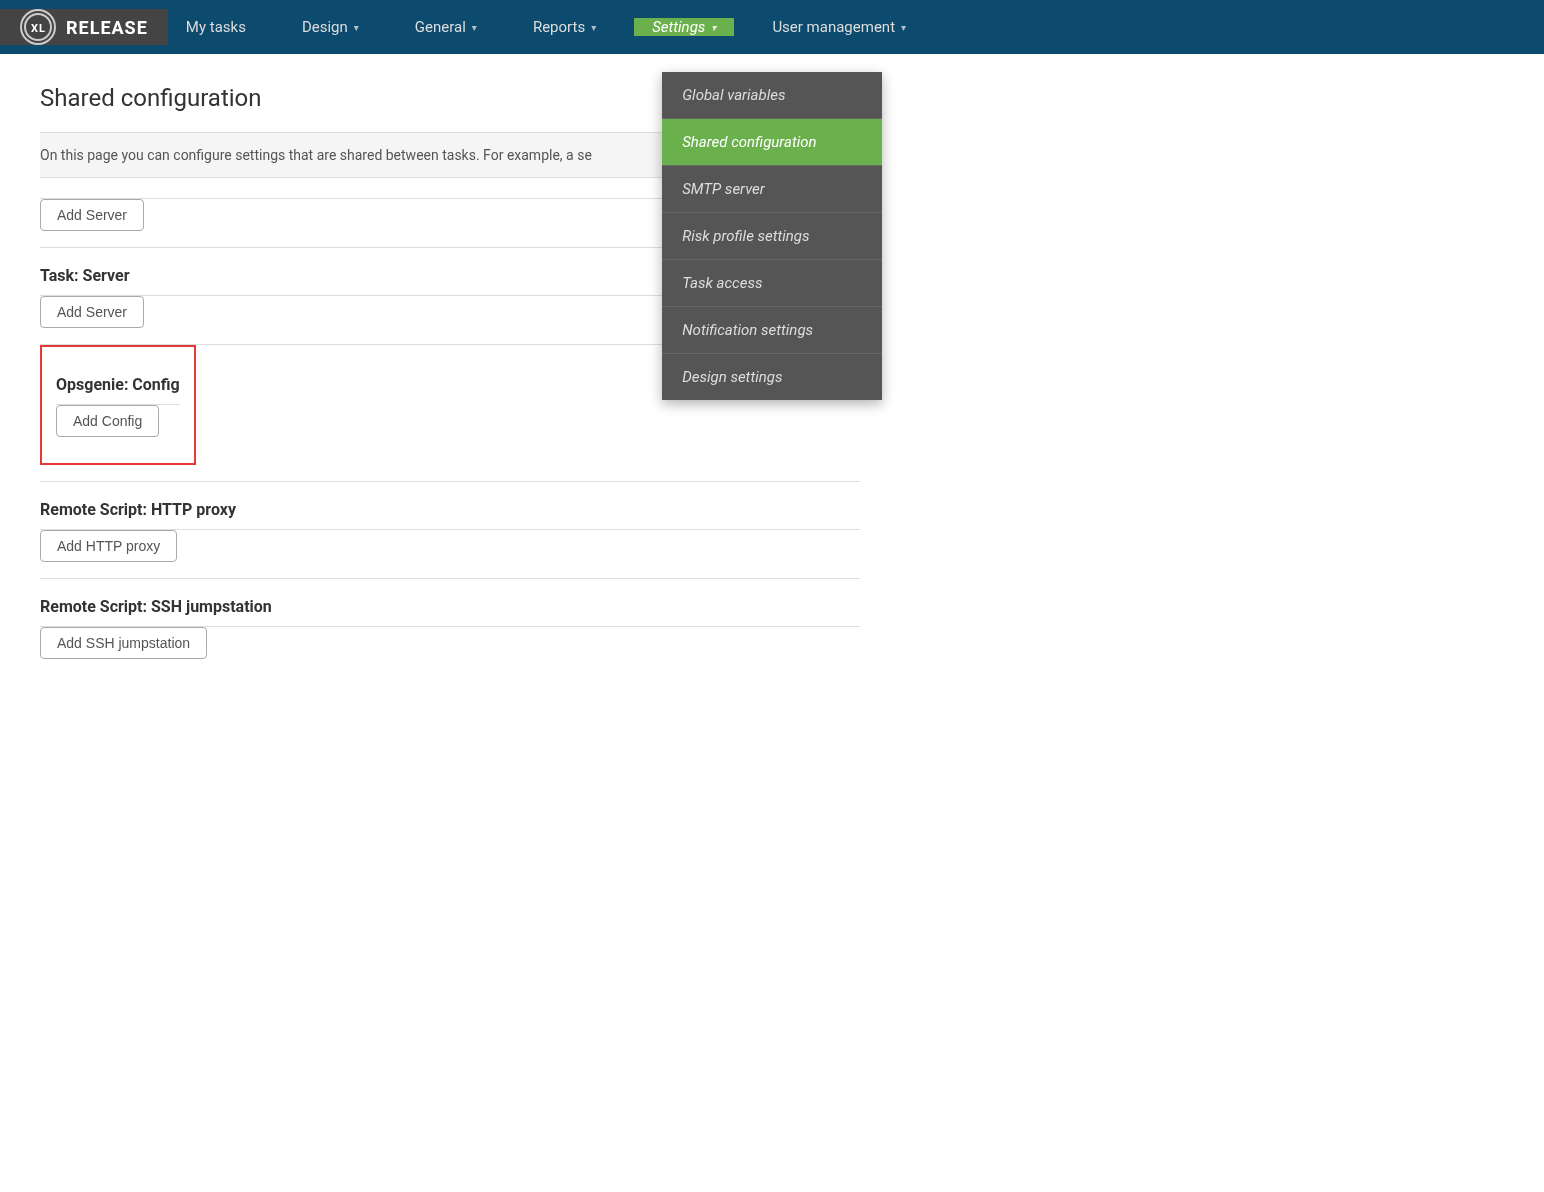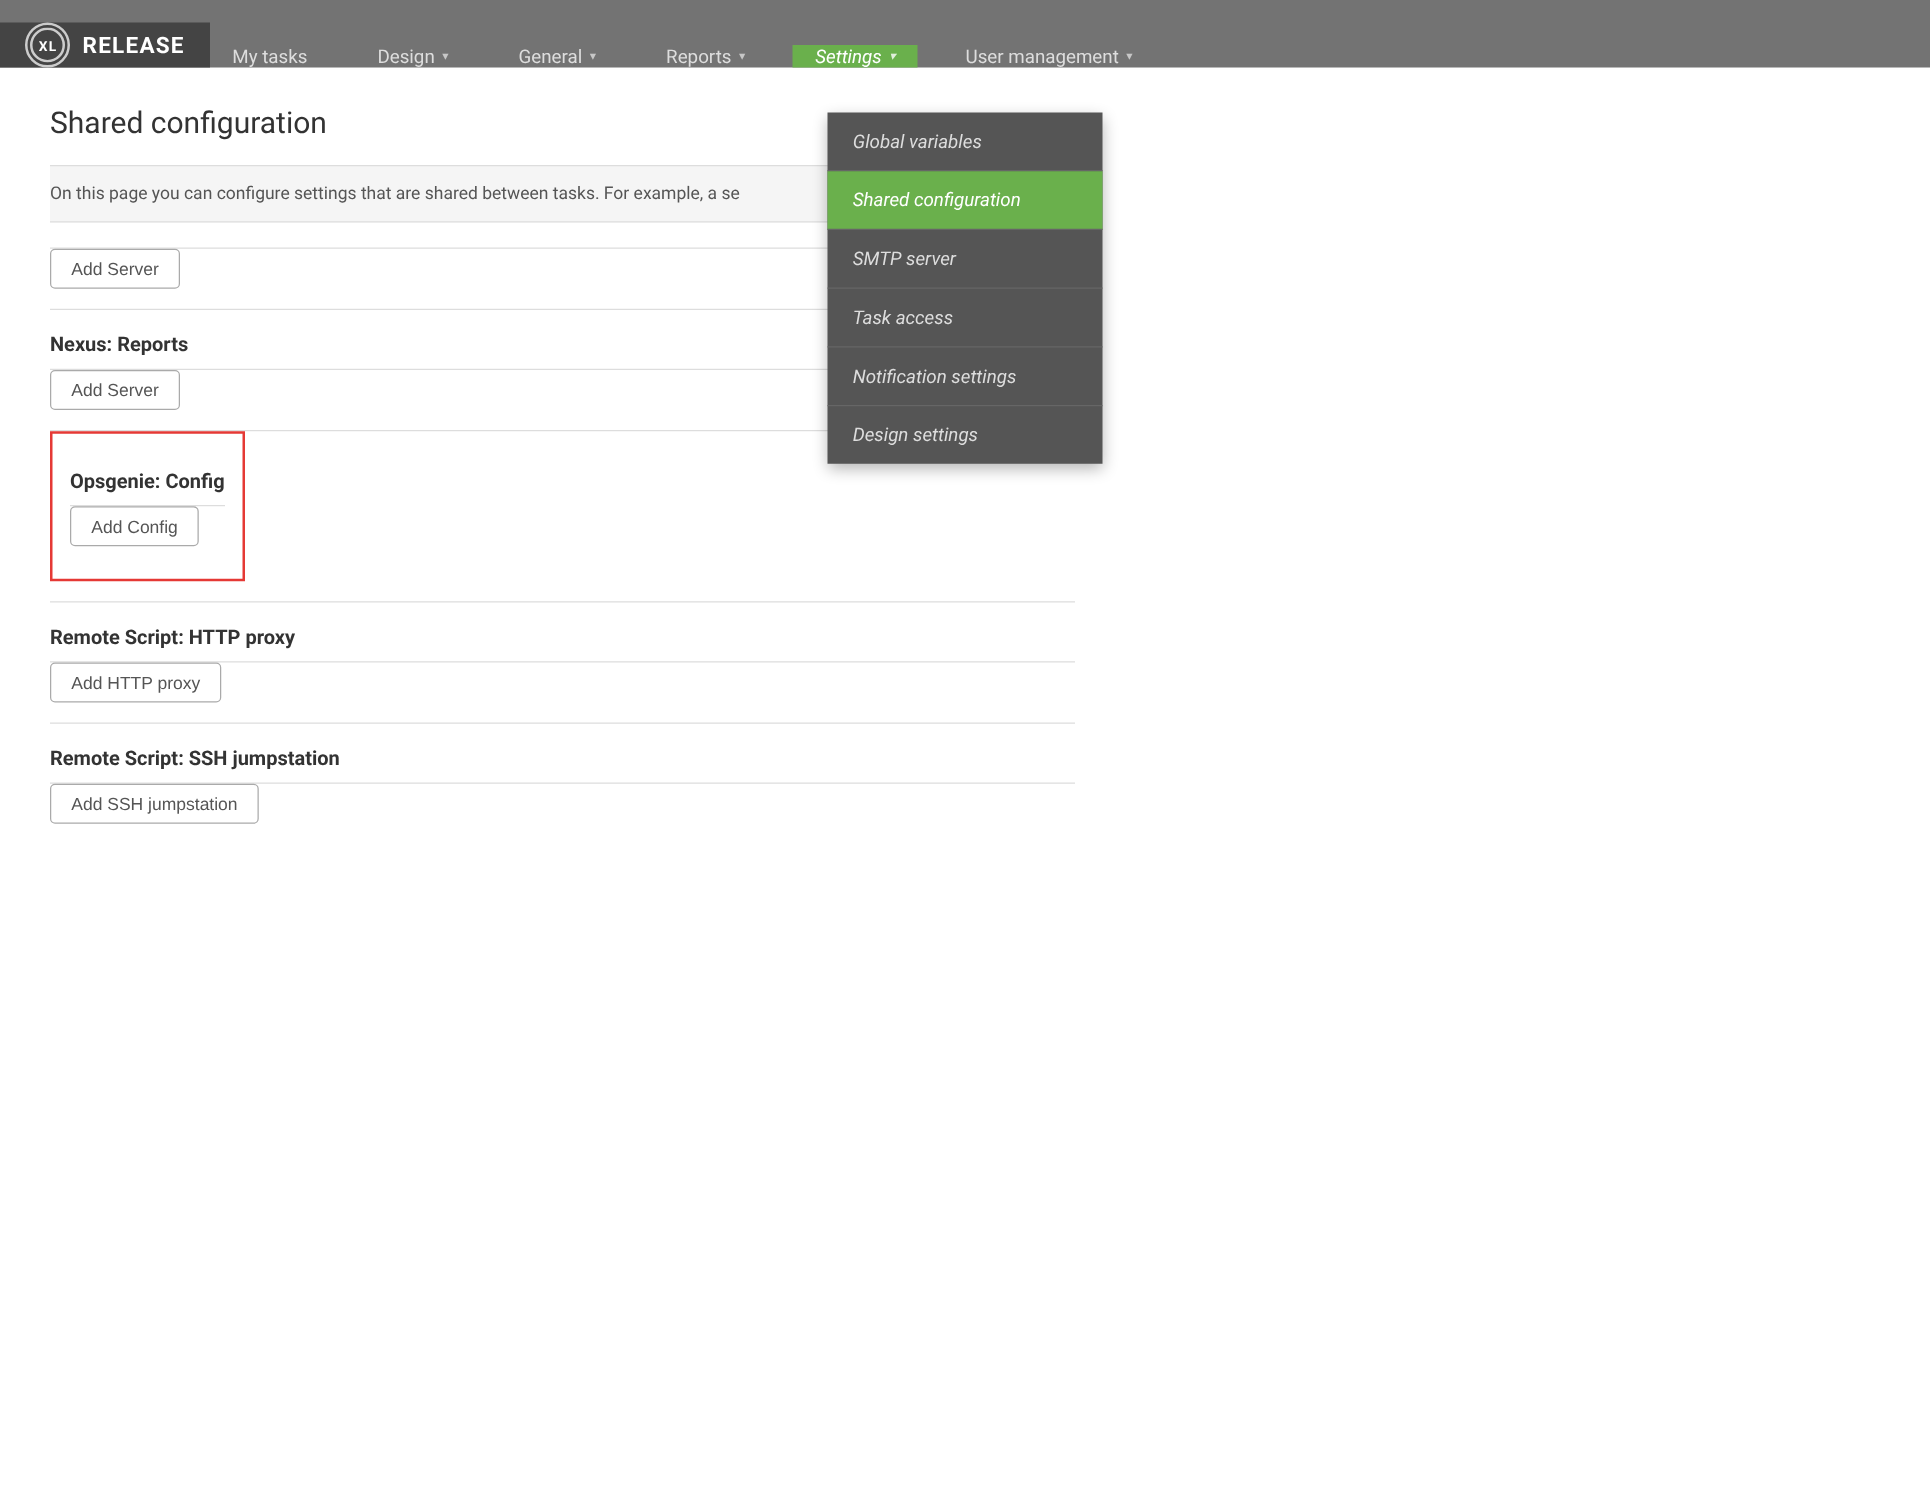--- a/index.html
+++ b/index.html
@@ -1,22 +1,22 @@
 <!DOCTYPE html>
 <html><head>
   <meta charset="utf-8">
   <style>
     * { box-sizing: border-box; margin: 0; padding: 0; }
     body { font-family: -apple-system, BlinkMacSystemFont, 'Segoe UI', Roboto, sans-serif; font-size: 14px; color: #333; background: #fff; }
 
     
     .navbar {
       display: flex;
-      align-items: flex-end;
-      background: #737373;
+      align-items: center;
+      background: #0c4a6e;
       height: 54px;
       position: relative;
       z-index: 100;
     }
     .navbar-brand {
       display: flex;
       align-items: center;
       padding: 0 20px;
       background: #444;
       color: #fff;
@@ -191,20 +191,23 @@
         <div class="dropdown-item">
           <span>Global variables</span>
         </div>
         <div class="dropdown-item active">
           <span>Shared configuration</span>
         </div>
         <div class="dropdown-item">
           <span>SMTP server</span>
         </div>
         <div class="dropdown-item">
+          <span>Risk profile settings</span>
+        </div>
+        <div class="dropdown-item">
           <span>Task access</span>
         </div>
         <div class="dropdown-item">
           <span>Notification settings</span>
         </div>
         <div class="dropdown-item">
           <span>Design settings</span>
         </div>
       </div>
     </div>
@@ -223,21 +226,21 @@
 
   <div class="section">
     <hr class="section-divider">
     <button class="add-btn">
       <span>Add Server</span>
     </button>
   </div>
 
   <div class="section">
     <hr class="section-divider">
-    <div class="section-header">Nexus: Reports</div>
+    <div class="section-header">Task: Server</div>
     <hr class="section-divider">
     <button class="add-btn">
       <span>Add Server</span>
     </button>
   </div>
 
   <div class="section">
     <hr class="section-divider">
     <div class="highlighted-section">
       <div class="section-header">Opsgenie: Config</div>

